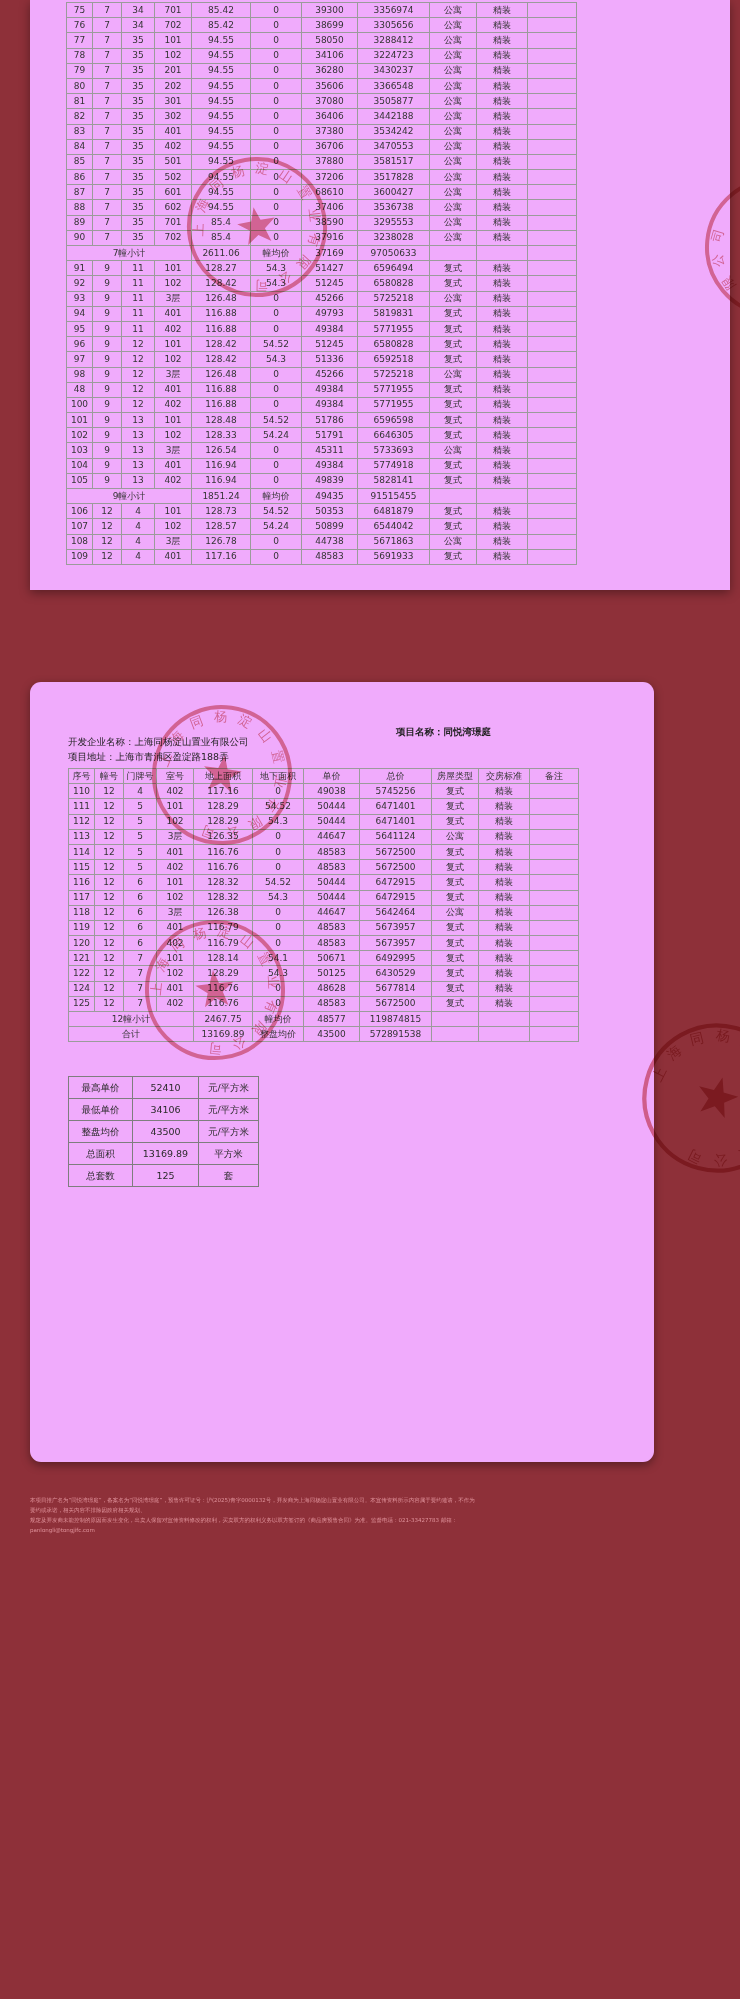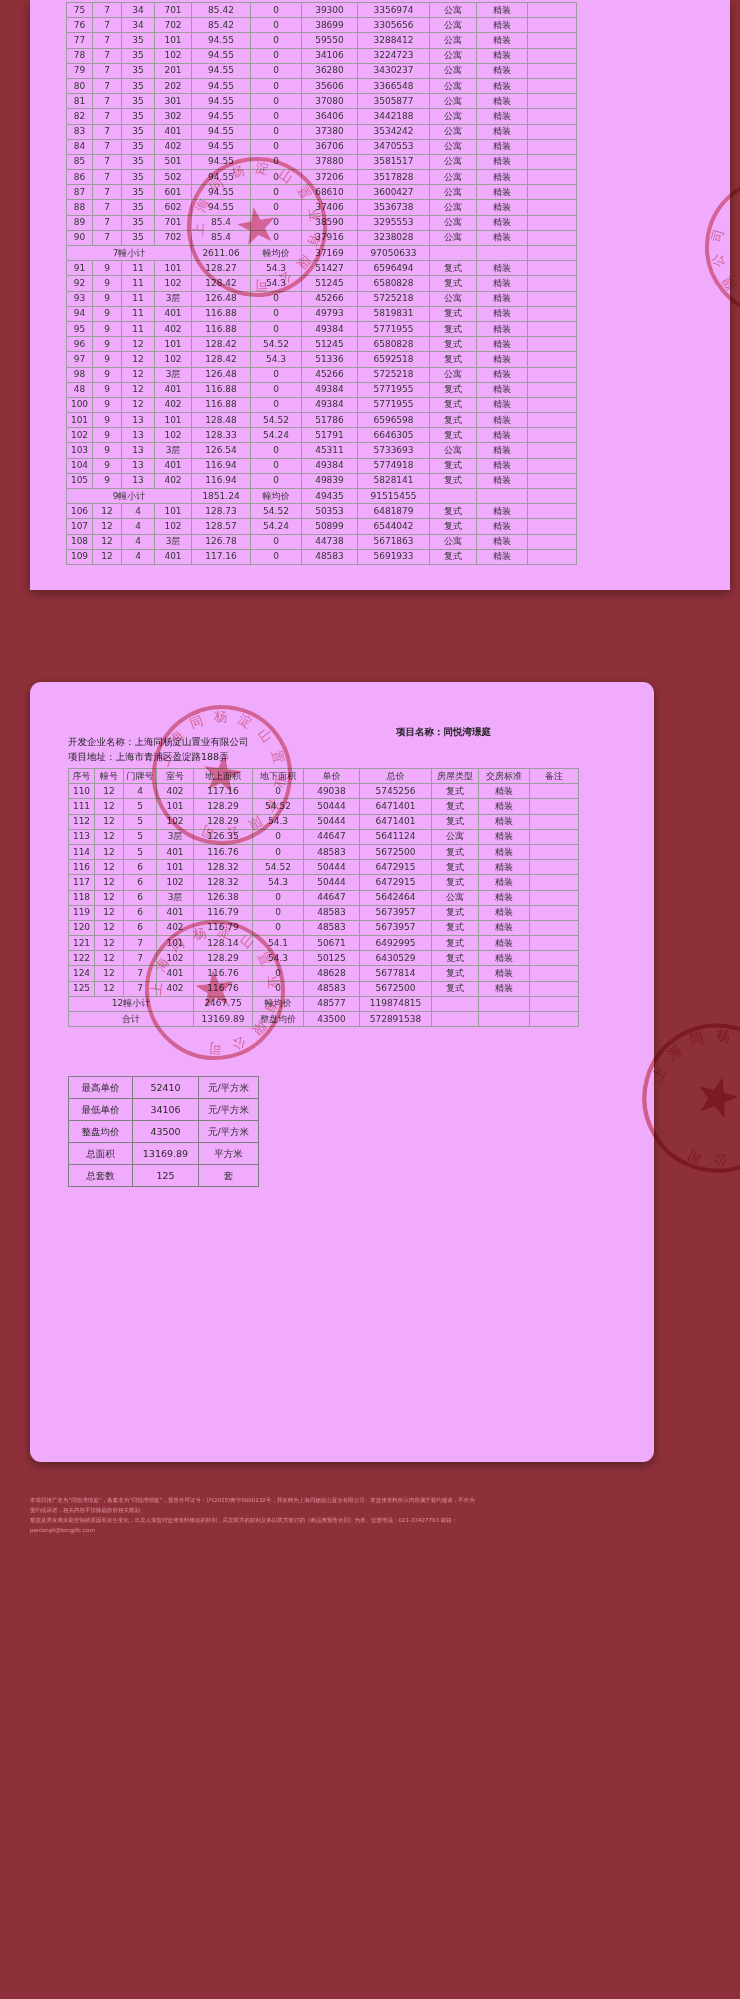--- a/index.html
+++ b/index.html
@@ -73,21 +73,21 @@
             <td>精装</td>
             <td></td>
           </tr>
           <tr>
             <td>77</td>
             <td>7</td>
             <td>35</td>
             <td>101</td>
             <td>94.55</td>
             <td>0</td>
-            <td>59550</td>
+            <td>58050</td>
             <td>3288412</td>
             <td>公寓</td>
             <td>精装</td>
             <td></td>
           </tr>
           <tr>
             <td>78</td>
             <td>7</td>
             <td>35</td>
             <td>102</td>
@@ -620,20 +620,33 @@
             <td>401</td>
             <td>116.76</td>
             <td>0</td>
             <td>48583</td>
             <td>5672500</td>
             <td>复式</td>
             <td>精装</td>
             <td></td>
           </tr>
           <tr>
+            <td>115</td>
+            <td>12</td>
+            <td>5</td>
+            <td>402</td>
+            <td>116.76</td>
+            <td>0</td>
+            <td>48583</td>
+            <td>5672500</td>
+            <td>复式</td>
+            <td>精装</td>
+            <td></td>
+          </tr>
+          <tr>
             <td>116</td>
             <td>12</td>
             <td>6</td>
             <td>101</td>
             <td>128.32</td>
             <td>54.52</td>
             <td>50444</td>
             <td>6472915</td>
             <td>复式</td>
             <td>精装</td>

